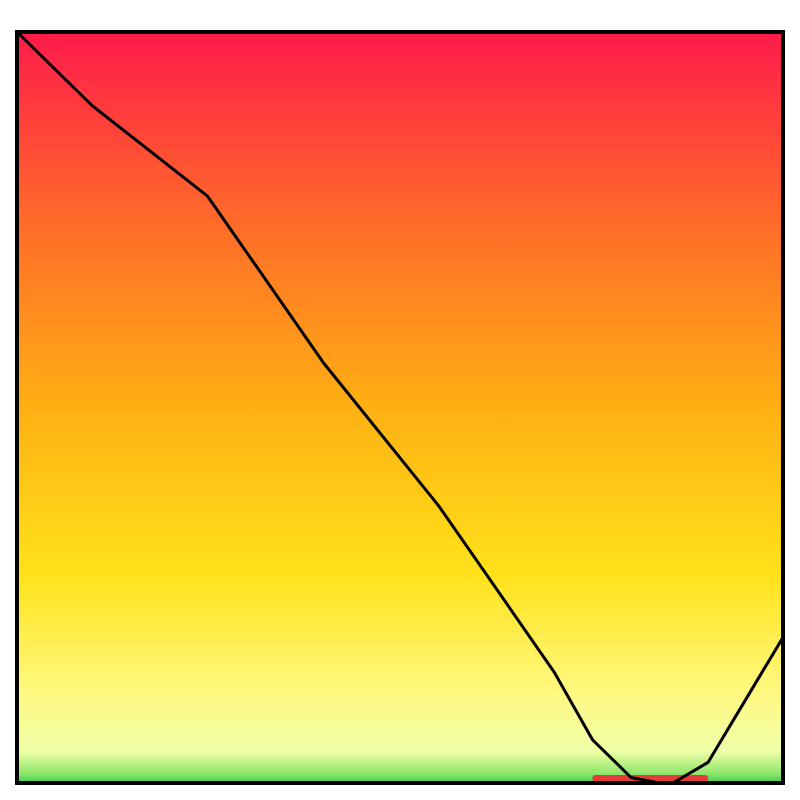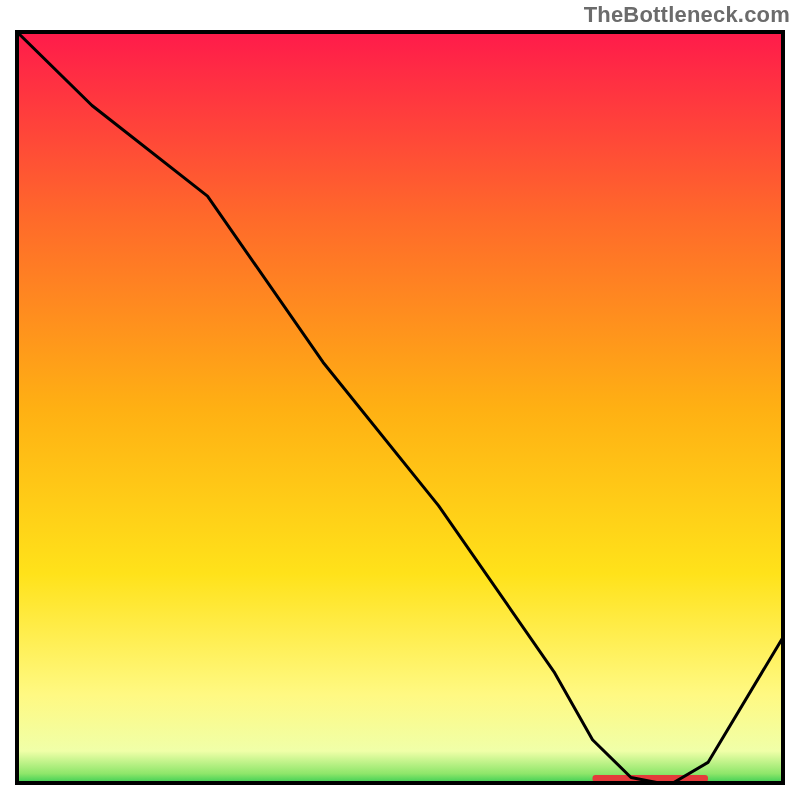--- a/index.html
+++ b/index.html
@@ -33,21 +33,20 @@
     height: 755px;
   }
   .plot svg {
     display: block;
   }
 </style>
 </head>
 <body>
 
 <div class="stage">
-  <div class="watermark">TheBottleneck.com</div>
 
   <div class="plot">
     <svg id="plot-svg" width="770" height="755" viewBox="0 0 770 755">
         <defs>
           <linearGradient id="bg-grad" x1="0" y1="0" x2="0" y2="1">
             <stop offset="0%" stop-color="#ff1a4b"></stop>
             <stop offset="25%" stop-color="#ff6a2a"></stop>
             <stop offset="50%" stop-color="#ffb013"></stop>
             <stop offset="72%" stop-color="#ffe21a"></stop>
             <stop offset="88%" stop-color="#fff982"></stop>

